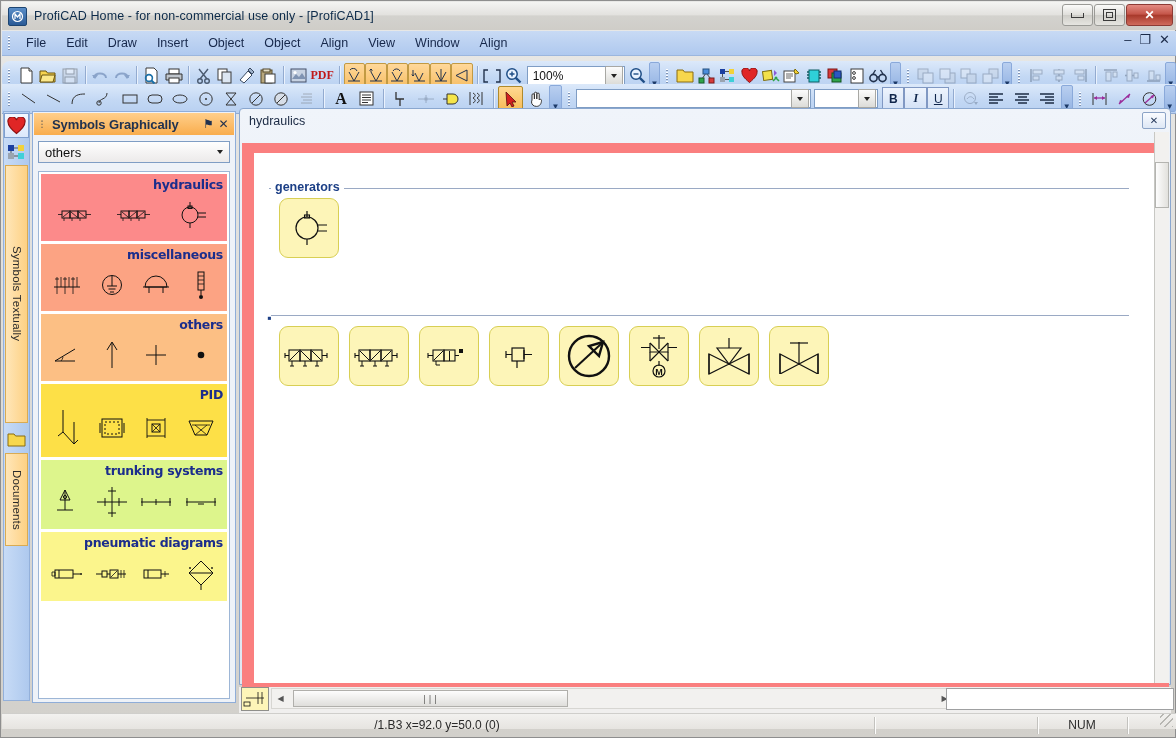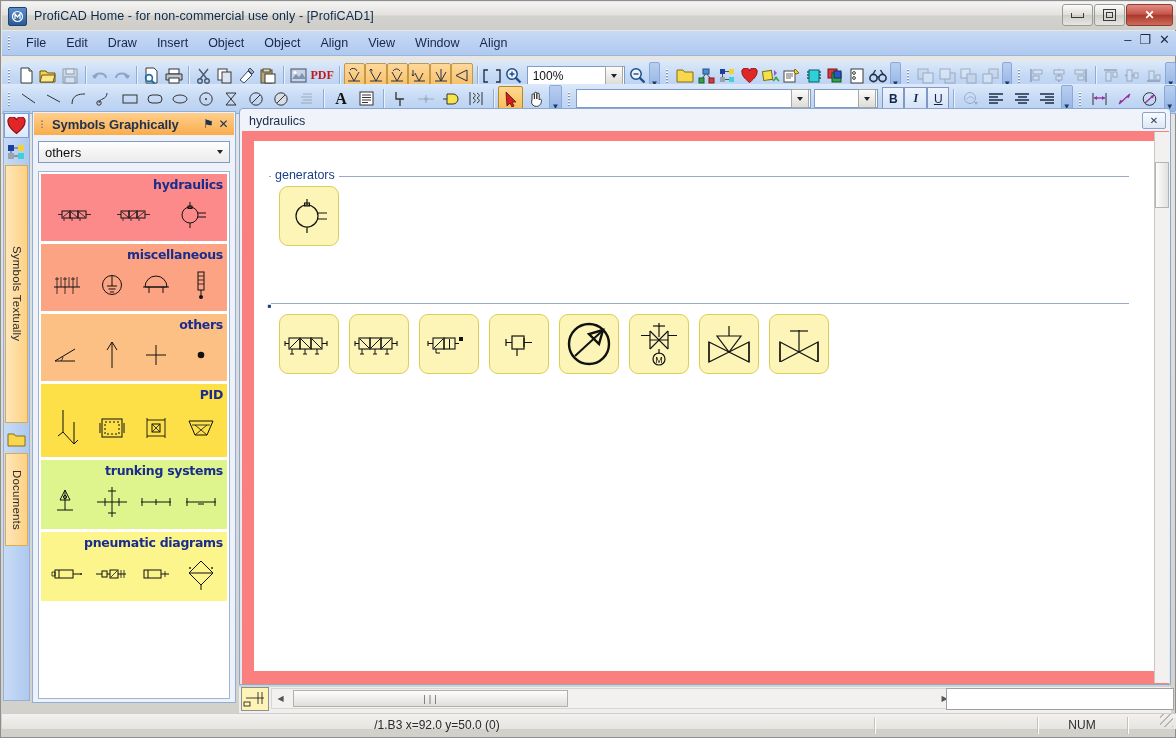--- a/index.html
+++ b/index.html
@@ -197,22 +197,22 @@
     padding:0 8px;font-size:12.5px;color:#1b2a44;
   }
   .mdiclose{
     position:absolute;right:4px;top:3px;width:22px;height:15px;
     border:1px solid #8ba3c6;border-radius:2px;
     background:linear-gradient(#fafcff,#dde7f5);
     display:flex;align-items:center;justify-content:center;
     color:#263a5c;font-size:10px;line-height:10px;
   }
   .canvas-outer{
-    position:absolute;left:2px;top:22px;width:927px;height:553px;
-    background:#fa7f7f;box-sizing:border-box;
+    position:absolute;left:2px;top:34px;width:927px;height:553px;
+    background:#fa7f7f;box-sizing:border-box;font-weight:bold;
   }
   .canvas-page{
     position:absolute;left:12px;top:10px;width:900px;height:530px;
     background:#fff;border:1px solid #ffffff;box-sizing:border-box;
   }
   .fieldset{
     position:absolute;border-top:1px solid #9aa9c4;
   }
   .fieldset .lg{
     position:absolute;left:2px;top:-9px;background:#fff;padding:0 4px;

